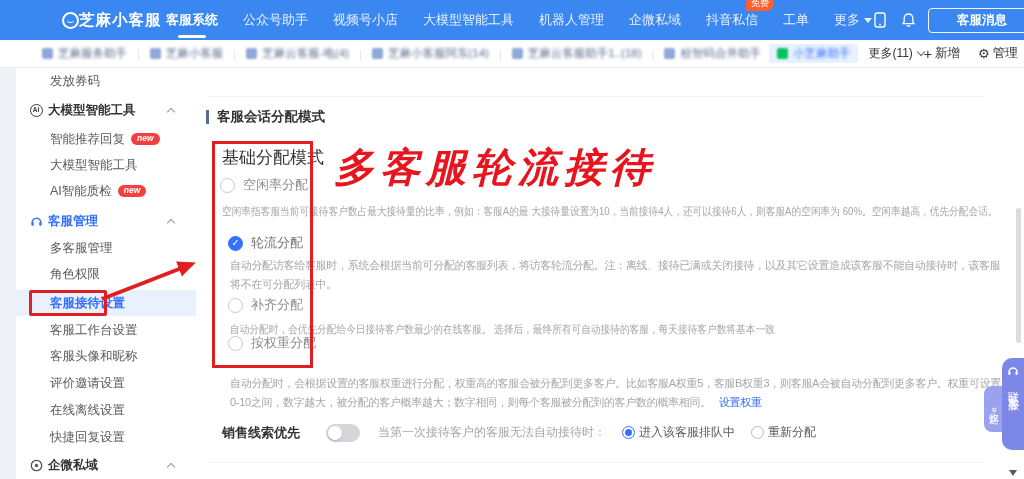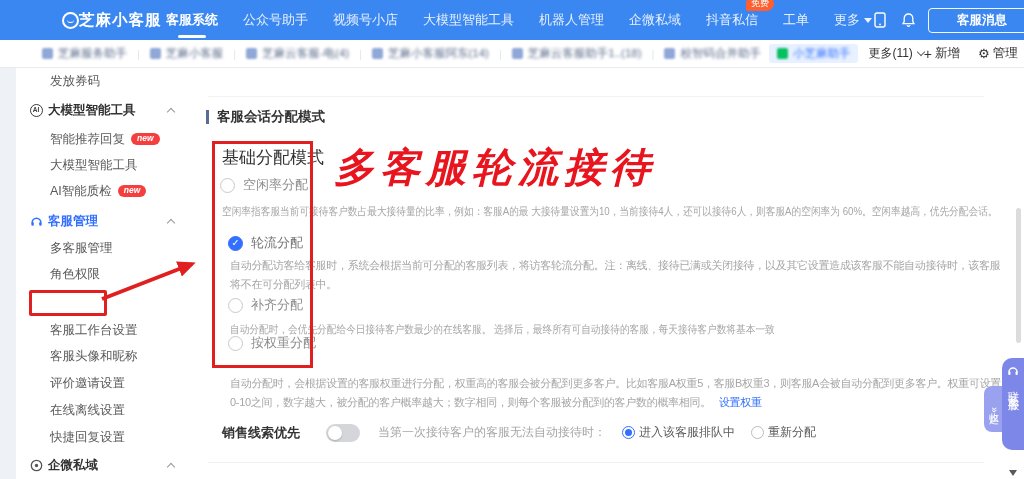--- a/index.html
+++ b/index.html
@@ -239,20 +239,21 @@
             <rect x="2.5" y="13" width="4.5" height="7" rx="2" fill="#3370ff"></rect>
             <rect x="17" y="13" width="4.5" height="7" rx="2" fill="#3370ff"></rect>
           </svg>
       </span>
       <span>客服管理</span>
       <span class="side-chev"></span>
     </div>
 
     <div class="side-row item" style="top:167px">多客服管理</div>
     <div class="side-row item" style="top:193px">角色权限</div>
+    <div class="side-row item active" style="top:222px">客服接待设置</div>
     <div class="side-row item" style="top:249px">客服工作台设置</div>
     <div class="side-row item" style="top:275px">客服头像和昵称</div>
     <div class="side-row item" style="top:302px">评价邀请设置</div>
     <div class="side-row item" style="top:329px">在线离线设置</div>
     <div class="side-row item" style="top:356px">快捷回复设置</div>
 
     <div class="side-row header" style="top:384px">
       <span class="side-ico">
         <svg width="13" height="13" viewBox="0 0 14 14">
             <circle cx="7" cy="7" r="5.6" fill="none" stroke="#555" stroke-width="1.4"></circle>

